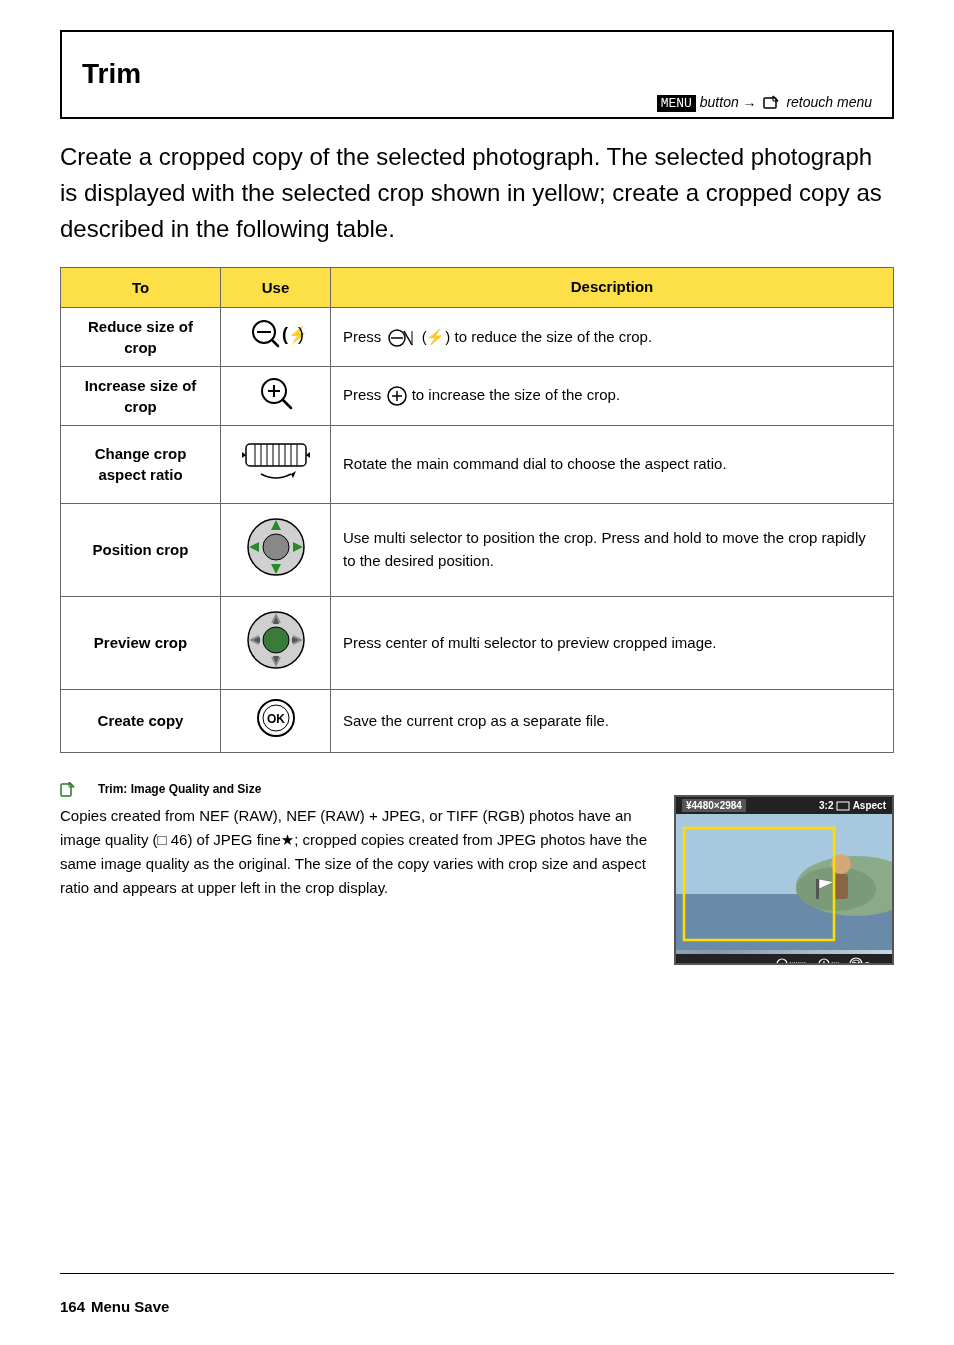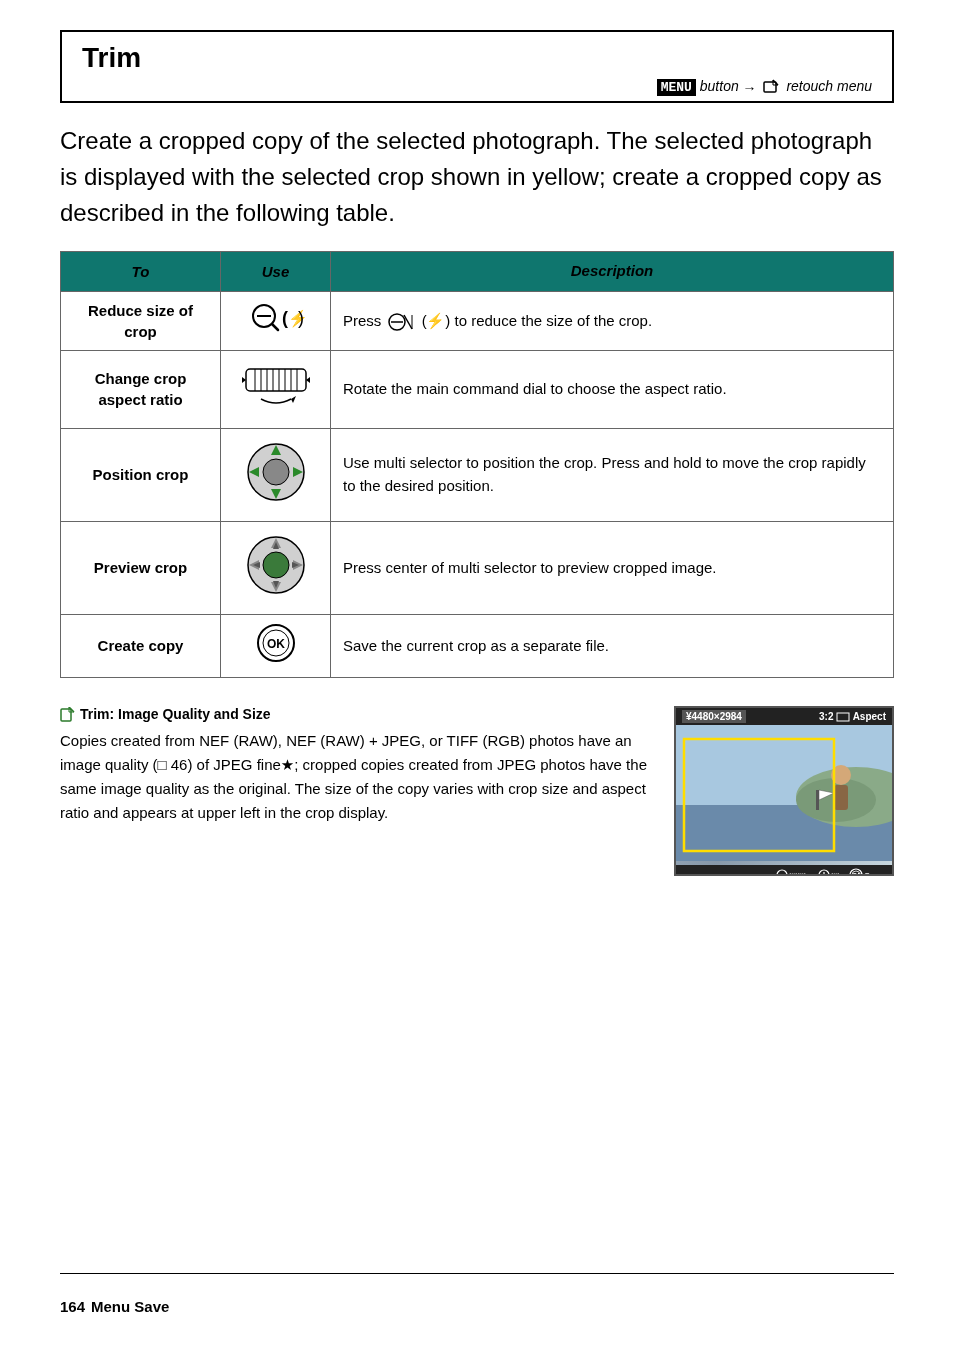--- a/index.html
+++ b/index.html
@@ -14,36 +14,36 @@
     .page {
       width: 954px;
       min-height: 1345px;
       padding: 30px 60px 40px 60px;
       position: relative;
     }
 
     
     .header-box {
       border: 2px solid #000;
-      padding: 10px 20px 6px 20px;
+      padding: 26px 20px 6px 20px;
       margin-bottom: 4px;
       position: relative;
     }
     .header-title {
       font-size: 28px;
       font-weight: bold;
     }
     .header-subtitle {
       text-align: right;
       font-size: 14px;
       margin-top: 4px;
     }
     .menu-word {
       font-family: 'Courier New', monospace;
-      font-weight: bold;
+      font-weight: normal;
       font-size: 13px;
       background: #000;
       color: #fff;
       padding: 1px 4px;
     }
     .header-subtitle em {
       font-style: italic;
     }
 
     
@@ -58,25 +58,24 @@
       width: 100%;
       border-collapse: collapse;
       margin-bottom: 28px;
     }
     .crop-table th, .crop-table td {
       border: 1px solid #666;
       padding: 8px 12px;
       vertical-align: middle;
     }
     .crop-table thead th {
-      background: #0f766e;
+      background: #fde047;
       font-weight: bold;
       text-align: center;
       font-size: 15px;
-      font-style: italic;
     }
     .col-to { width: 160px; text-align: center; }
     .col-use { width: 110px; text-align: center; }
     .col-desc { text-align: left; font-size: 15px; line-height: 1.5; }
     .row-label {
       font-weight: bold;
       text-align: center;
       font-size: 15px;
       line-height: 1.4;
     }
@@ -93,40 +92,40 @@
       align-items: flex-start;
     }
     .notes-text {
       flex: 1;
     }
     .note-block {
       margin-bottom: 18px;
     }
     .note-title {
       font-weight: bold;
-      font-size: 14px;
+      font-size: 12px;
       margin-bottom: 6px;
       display: flex;
       align-items: center;
-      gap: 4px;
+      gap: 22px;
     }
     .note-icon {
       color: #2a7a2a;
       font-size: 14px;
     }
     .note-body {
       font-size: 15px;
       line-height: 1.6;
     }
 
     
     .camera-preview {
       width: 220px;
       flex-shrink: 0;
-      margin-top: 0;
+      margin-top: 14px;
     }
     .preview-screen {
       border: 2px solid #555;
       background: #c8d8e8;
       width: 220px;
       height: 170px;
       position: relative;
       overflow: hidden;
     }
     .preview-top-bar {
@@ -245,20 +244,40 @@
           <svg width="32" height="18" viewBox="0 0 32 18" style="vertical-align:middle">
             <circle cx="11" cy="9" r="8" fill="none" stroke="#000" stroke-width="1.5"></circle>
             <line x1="5" y1="9" x2="17" y2="9" stroke="#000" stroke-width="1.5"></line>
             <line x1="18" y1="2" x2="26" y2="16" stroke="#000" stroke-width="1.5"></line>
             <line x1="26" y1="2" x2="26" y2="16" stroke="#000" stroke-width="1"></line>
           </svg>
           (⚡) to reduce the size of the crop.
         </td>
       </tr>
 
+      <tr>
+        <td class="row-label">Increase size of<br>crop</td>
+        <td class="icon-cell">
+          <svg width="36" height="36" viewBox="0 0 36 36">
+            <circle cx="16" cy="16" r="12" fill="none" stroke="#000" stroke-width="2"></circle>
+            <line x1="10" y1="16" x2="22" y2="16" stroke="#000" stroke-width="2"></line>
+            <line x1="16" y1="10" x2="16" y2="22" stroke="#000" stroke-width="2"></line>
+            <line x1="25" y1="25" x2="33" y2="33" stroke="#000" stroke-width="2.5" stroke-linecap="round"></line>
+          </svg>
+        </td>
+        <td class="col-desc">
+          Press
+          <svg width="22" height="22" viewBox="0 0 22 22" style="vertical-align:middle">
+            <circle cx="11" cy="11" r="9" fill="none" stroke="#000" stroke-width="1.5"></circle>
+            <line x1="6" y1="11" x2="16" y2="11" stroke="#000" stroke-width="1.5"></line>
+            <line x1="11" y1="6" x2="11" y2="16" stroke="#000" stroke-width="1.5"></line>
+          </svg>
+          to increase the size of the crop.
+        </td>
+      </tr>
 
       <tr>
         <td class="row-label">Change crop<br>aspect ratio</td>
         <td class="icon-cell">
           
           <svg width="70" height="55" viewBox="0 0 70 55">
 
             <rect x="5" y="10" width="60" height="22" rx="4" fill="none" stroke="#000" stroke-width="1.5"></rect>
 
             <line x1="14" y1="10" x2="14" y2="32" stroke="#000" stroke-width="1"></line>

